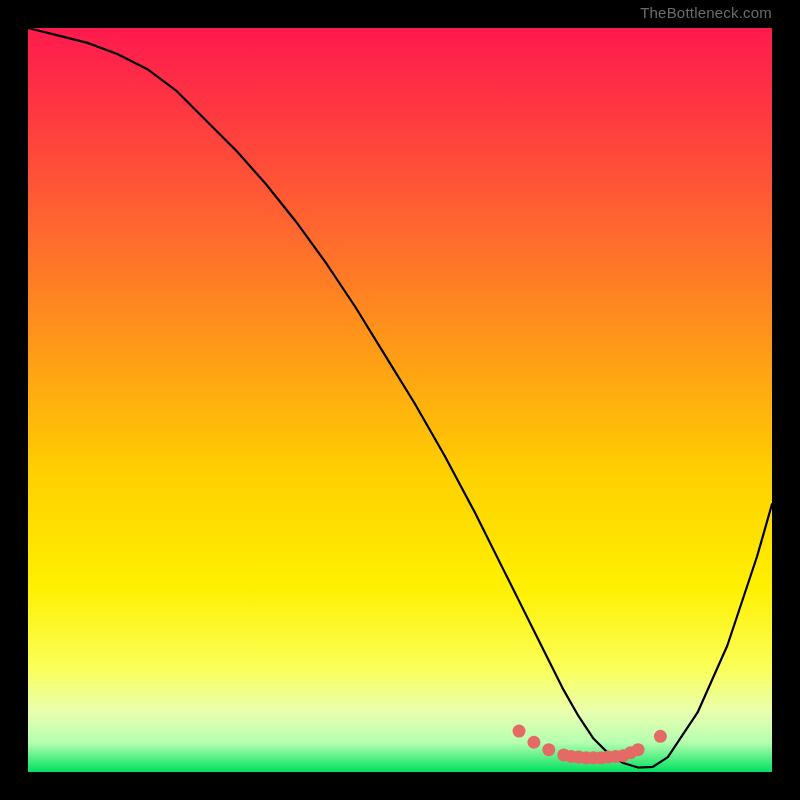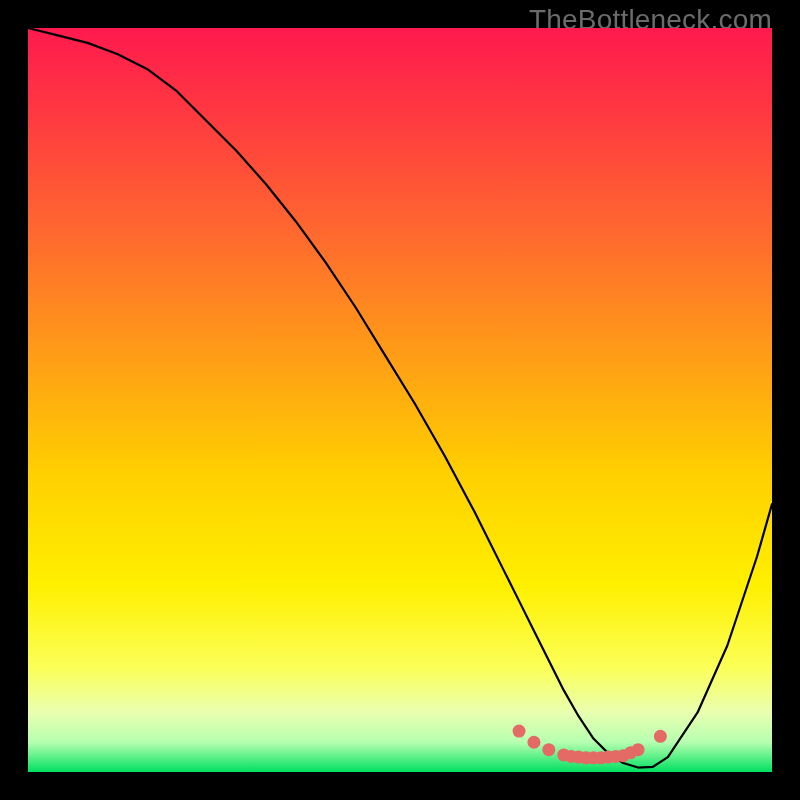--- a/index.html
+++ b/index.html
@@ -33,21 +33,21 @@
       #e9ffb0 92%,
       #b6ffb0 96%,
       #00e060 100%
     );
   }
   .watermark {
     position: absolute;
     top: 4px;
     right: 28px;
     color: #6b6b6b;
-    font-size: 28px;
+    font-size: 15px;
     font-weight: 500;
     letter-spacing: 0.2px;
   }
   svg.curve {
     position: absolute;
     inset: 0;
     width: 744px;
     height: 744px;
     overflow: visible;
   }

